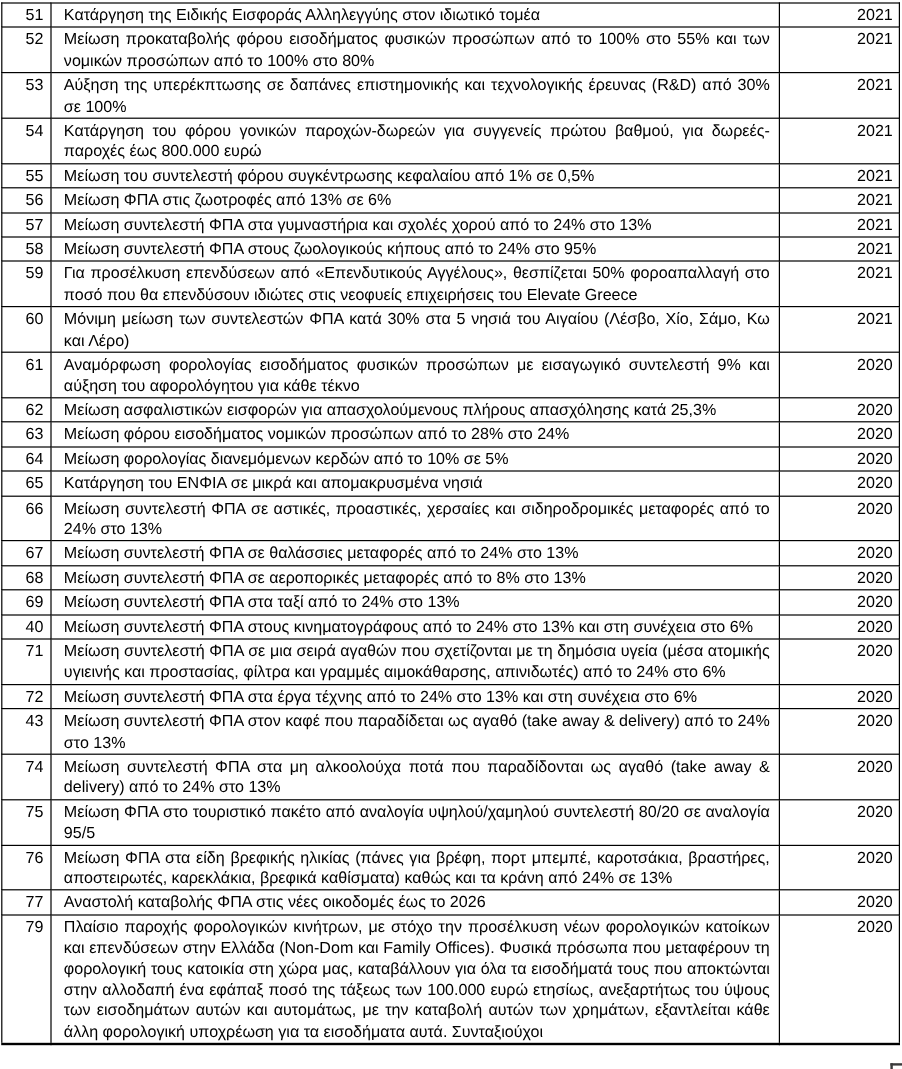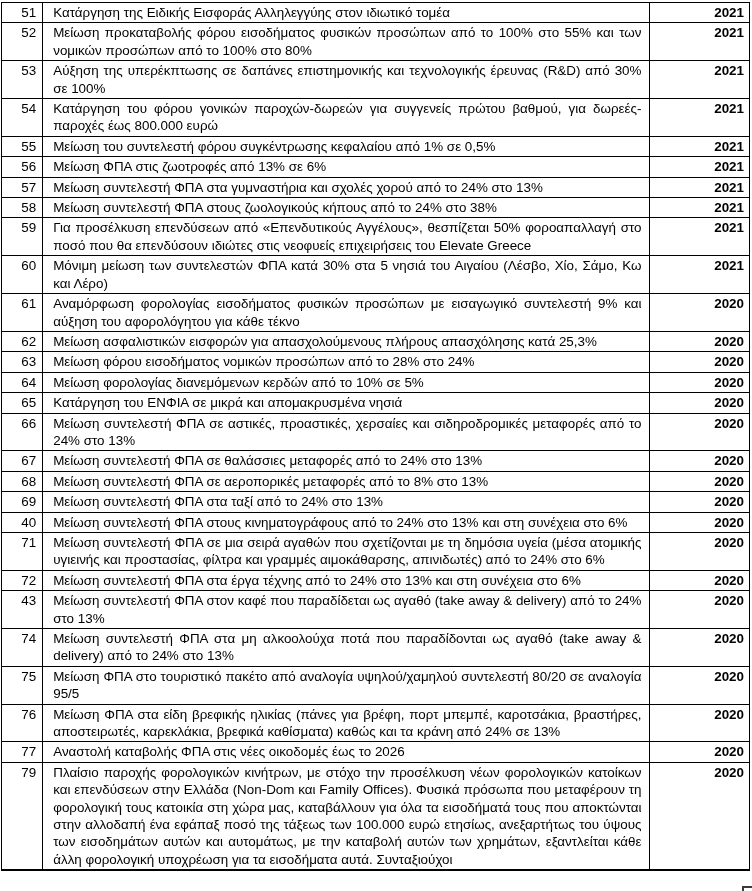--- a/index.html
+++ b/index.html
@@ -36,21 +36,20 @@
   td.desc {
     width: 586px;
     text-align: justify;
     padding: 1px 8px 1px 10px;
   }
   td.year {
     width: 92px;
     text-align: right;
     vertical-align: bottom;
     padding: 1px 5px 1px 2px;
-    font-weight: bold;
   }
   table.measures { border-bottom: 2px solid #000000; }
   .footer-artifact {
     position: absolute;
     left: 742px;
     top: 886px;
     width: 8px;
     height: 5px;
     border-left: 2px solid #3a3a3a;
     border-top: 2px solid #3a3a3a;
@@ -103,21 +102,21 @@
   </tr>
 
   <tr>
     <td class="num">57</td>
     <td class="desc">Μείωση συντελεστή ΦΠΑ στα γυμναστήρια και σχολές χορού από το 24% στο 13%</td>
     <td class="year">2021</td>
   </tr>
 
   <tr>
     <td class="num">58</td>
-    <td class="desc">Μείωση συντελεστή ΦΠΑ στους ζωολογικούς κήπους από το 24% στο 38%</td>
+    <td class="desc">Μείωση συντελεστή ΦΠΑ στους ζωολογικούς κήπους από το 24% στο 95%</td>
     <td class="year">2021</td>
   </tr>
 
   <tr>
     <td class="num">59</td>
     <td class="desc">Για προσέλκυση επενδύσεων από «Επενδυτικούς Αγγέλους», θεσπίζεται 50% φοροαπαλλαγή στο ποσό που θα επενδύσουν ιδιώτες στις νεοφυείς επιχειρήσεις του Elevate Greece</td>
     <td class="year">2021</td>
   </tr>
 
   <tr>

